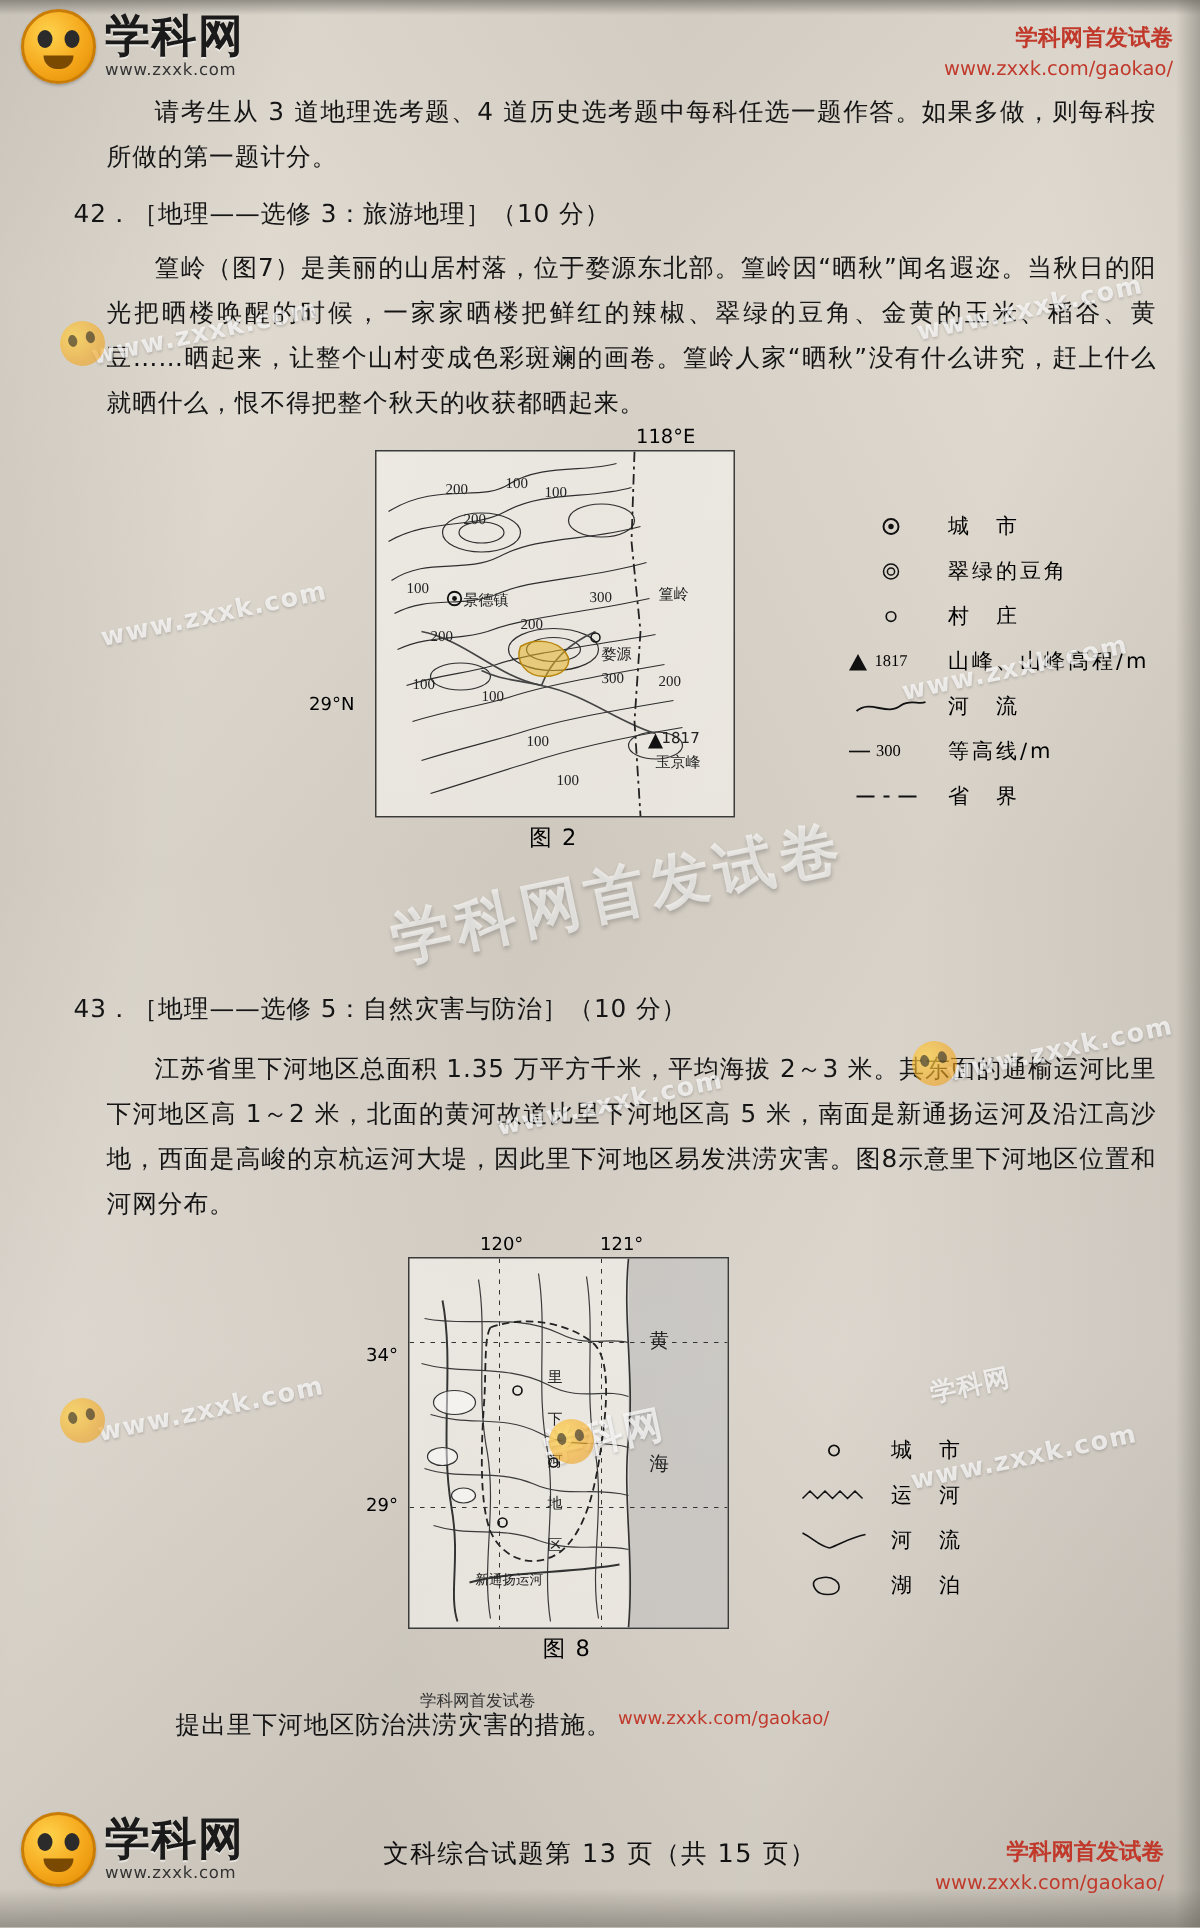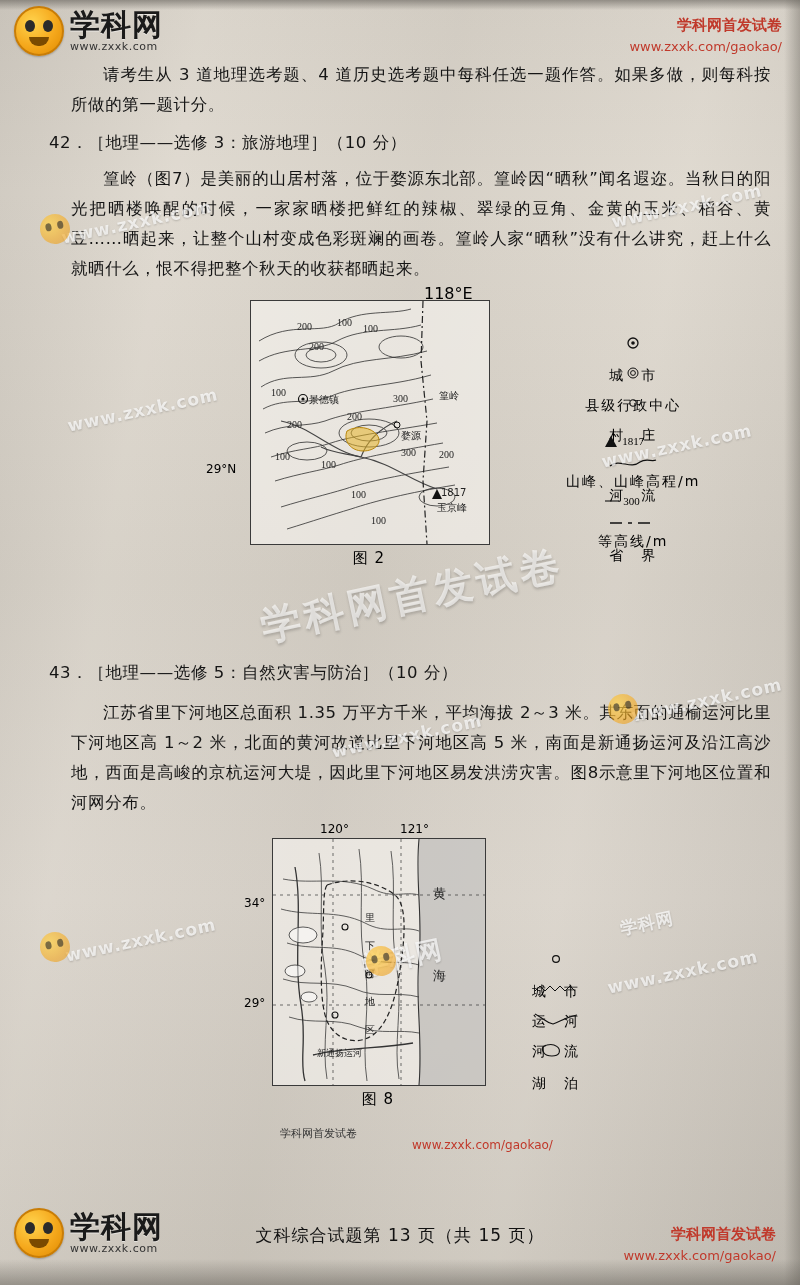--- a/index.html
+++ b/index.html
@@ -77,21 +77,21 @@
     color:#151515;text-align:justify;
   }
   .para.ind{text-indent:32px;}
 
   
   .fig{position:absolute;}
   .mapbox{border:1px solid #3a3a3a;background:rgba(252,250,246,.55);position:relative;}
   .figcap{text-align:center;font-size:15px;margin-top:4px;letter-spacing:1px;}
 
   .legend{position:absolute;font-size:14px;line-height:30px;}
-  .legend .row{display:flex;align-items:center;gap:10px;height:30px;flex-direction:column;}
+  .legend .row{display:flex;gap:10px;height:30px;}
   .legend .sym{width:56px;display:flex;justify-content:center;align-items:center;}
   .legend .lbl{letter-spacing:2px;}
 
   .contour-label{position:absolute;font-size:10px;font-family:"Liberation Serif",serif;color:#222;}
   .map-label{position:absolute;font-size:10px;color:#222;}
 
   
   .wm{
     position:absolute;color:rgba(255,255,255,.72);
     font-size:22px;font-weight:bold;letter-spacing:1px;
@@ -159,20 +159,21 @@
 
     <div class="para ind" style="left:60px;top:164px;width:700px;">篁岭（图7）是美丽的山居村落，位于婺源东北部。篁岭因“晒秋”闻名遐迩。当秋日的阳光把晒楼唤醒的时候，一家家晒楼把鲜红的辣椒、翠绿的豆角、金黄的玉米、稻谷、黄豆……晒起来，让整个山村变成色彩斑斓的画卷。篁岭人家“晒秋”没有什么讲究，赶上什么就晒什么，恨不得把整个秋天的收获都晒起来。</div>
 
 
     <div class="para" style="left:38px;top:658px;width:720px;">
       <span>43．</span><span>［地理——选修 5：自然灾害与防治］（10 分）</span>
     </div>
 
     <div class="para ind" style="left:60px;top:698px;width:700px;">江苏省里下河地区总面积 1.35 万平方千米，平均海拔 2～3 米。其东面的通榆运河比里下河地区高 1～2 米，北面的黄河故道比里下河地区高 5 米，南面是新通扬运河及沿江高沙地，西面是高峻的京杭运河大堤，因此里下河地区易发洪涝灾害。图8示意里下河地区位置和河网分布。</div>
 
+    <div class="para" style="left:106px;top:1135px;width:640px;">提出里下河地区防治洪涝灾害的措施。</div>
   </div>
 
   <div class="fig" style="left:250px;top:300px;width:300px;">
     <div class="mapbox" style="width:238px;height:243px;">
       <svg width="238" height="243" viewBox="0 0 238 243">
 
         <g fill="none" stroke="#2e2e2e" stroke-width="0.8">
           <path d="M8,40 C40,20 70,34 88,22 C110,8 140,14 160,8"></path>
           <path d="M8,60 C36,44 64,52 86,40 C112,26 142,32 170,24"></path>
           <path d="M10,86 C34,70 58,82 82,70 C108,56 140,60 176,50"></path>
@@ -226,21 +227,21 @@
       <div class="contour-label" style="left:188px;top:148px;">200</div>
       <div class="contour-label" style="left:120px;top:214px;">100</div>
 
       
       <div class="map-label" style="left:58px;top:92px;">景德镇</div>
       <div class="map-label" style="left:188px;top:88px;">篁岭</div>
       <div class="map-label" style="left:150px;top:128px;">婺源</div>
       <div class="map-label" style="left:190px;top:186px;">1817</div>
       <div class="map-label" style="left:186px;top:200px;">玉京峰</div>
     </div>
-    <div style="position:absolute;left:174px;top:-16px;font-size:16px;">118°E</div>
+    <div style="position:absolute;left:174px;top:-16px;font-size:13px;">118°E</div>
     <div style="position:absolute;left:-44px;top:162px;font-size:12px;">29°N</div>
     <div class="figcap" style="width:238px;">图 2</div>
   </div>
 
   <div class="legend" style="left:566px;top:336px;">
     <div class="row">
       <span class="sym">
         <svg width="14" height="14">
             <circle cx="7" cy="7" r="5" fill="none" stroke="#111" stroke-width="1.3"></circle>
             <circle cx="7" cy="7" r="1.8" fill="#111"></circle>
@@ -248,21 +249,21 @@
       </span>
       <span class="lbl">城　市</span>
     </div>
     <div class="row">
       <span class="sym">
         <svg width="14" height="14">
             <circle cx="7" cy="7" r="5" fill="none" stroke="#111" stroke-width="1"></circle>
             <circle cx="7" cy="7" r="2.4" fill="none" stroke="#111" stroke-width="1"></circle>
           </svg>
       </span>
-      <span class="lbl">县级行政中心</span>
+      <span class="lbl">翠绿的豆角</span>
     </div>
     <div class="row">
       <span class="sym">
         <svg width="14" height="14">
             <circle cx="7" cy="7" r="3.2" fill="none" stroke="#111" stroke-width="1.1"></circle>
           </svg>
       </span>
       <span class="lbl">村　庄</span>
     </div>
     <div class="row">

